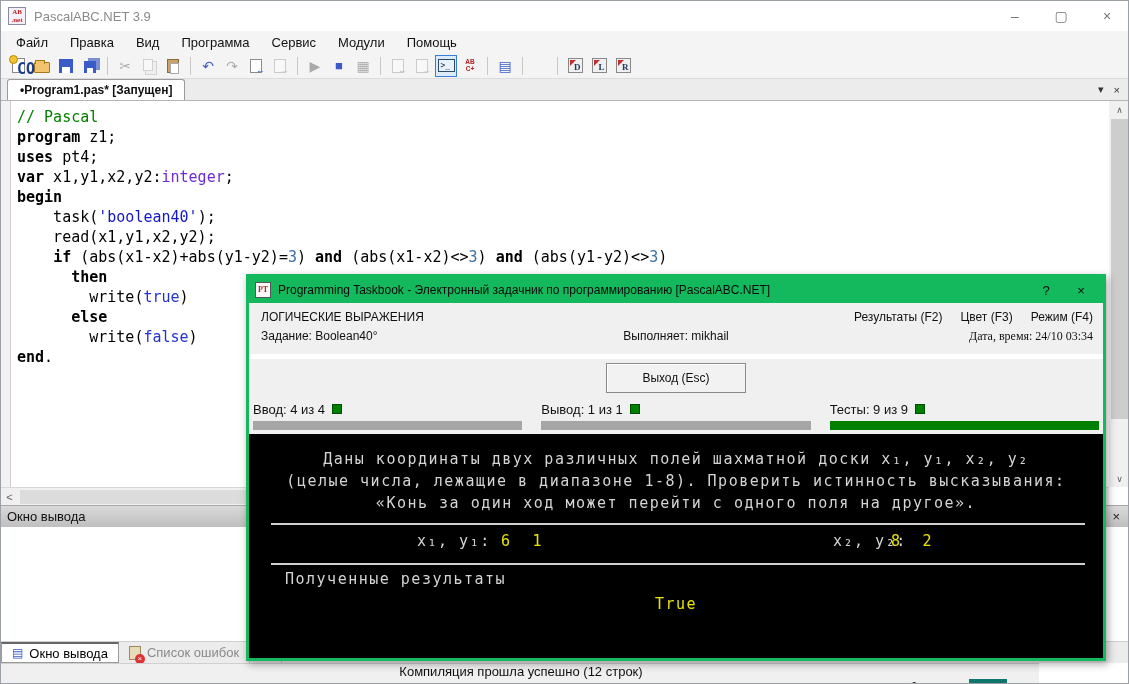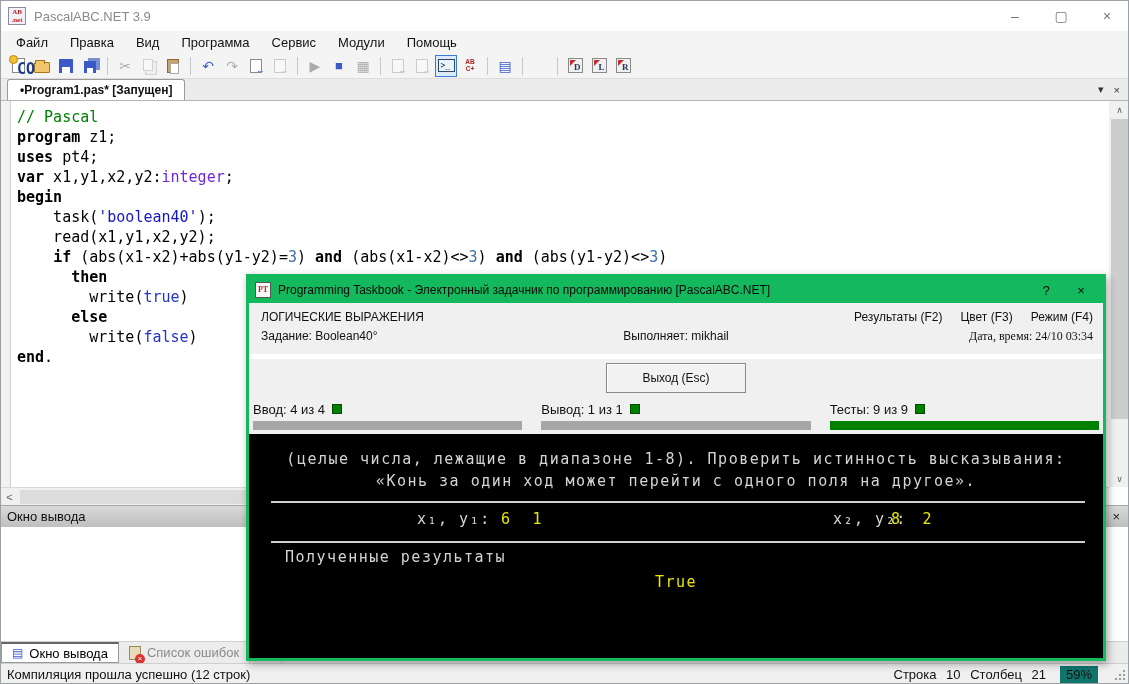--- a/index.html
+++ b/index.html
@@ -70,21 +70,21 @@
   
   .outhead { position:absolute; left:0; top:504px; width:1129px; height:22px; background:linear-gradient(#d9d9d9,#bfbfbf); border-top:1px solid #a8a8a8; display:flex; align-items:center; padding:0 6px; font-size:13px; color:#111; }
   .outhead .close { margin-left:auto; color:#222; font-size:13px; padding:0 4px; }
   .outbody { position:absolute; left:0; top:526px; width:1129px; height:115px; background:#fff; border-bottom:1px solid #cfcfcf; }
   .bottabs { position:absolute; left:0; top:641px; width:1129px; height:21px; background:#ececec; display:flex; align-items:stretch; }
   .btab { display:flex; align-items:center; gap:6px; padding:0 10px; font-size:13px; border-right:1px solid #c8c8c8; color:#8a8a8a; }
   .btab.active { background:#fff; border:1px solid #9a9a9a; border-top:2px solid #666; color:#000; }
   .btab .bt-ic { font-size:12px; color:#3a5bc7; }
   .clip-err { width:12px; height:14px; background:#e8d9b8; border:1px solid #9a8a5a; position:relative; }
   .clip-err:after { content:"×"; position:absolute; right:-5px; bottom:-5px; width:10px; height:10px; background:#d33; color:#fff; border-radius:50%; font-size:8px; line-height:10px; text-align:center; }
-  .statusbar { position:absolute; left:0; top:662px; width:1129px; height:22px; background:#f0f0f0; border-top:1px solid #cfcfcf; display:flex; align-items:center; font-size:13px; color:#111; padding:0 4px 0 6px; }
+  .statusbar { position:absolute; left:0; top:662px; width:1038px; height:22px; background:#f0f0f0; border-top:1px solid #cfcfcf; display:flex; align-items:center; font-size:13px; color:#111; padding:0 4px 0 6px;flex-direction:column; }
   .status-right { margin-left:auto; display:flex; align-items:center; gap:14px; }
   .pos-text { word-spacing:6px; }
   .zoom-badge { background:#0f766e; padding:1px 6px; font-size:13px; }
   .grip { width:12px; height:12px; margin-left:2px; background:
     radial-gradient(circle at 2px 10px,#9a9a9a 1px,transparent 1.5px),
     radial-gradient(circle at 6px 10px,#9a9a9a 1px,transparent 1.5px),
     radial-gradient(circle at 10px 10px,#9a9a9a 1px,transparent 1.5px),
     radial-gradient(circle at 6px 6px,#9a9a9a 1px,transparent 1.5px),
     radial-gradient(circle at 10px 6px,#9a9a9a 1px,transparent 1.5px),
     radial-gradient(circle at 10px 2px,#9a9a9a 1px,transparent 1.5px); }
@@ -325,20 +325,21 @@
           <div class="prog-label">
             <span>Тесты: 9 из 9</span>
             <span class="prog-sq"></span>
           </div>
           <div class="prog-bar" style="background: rgb(0, 128, 0);"></div>
         </div>
       </div>
 
     <div class="tb-console">
       <div class="con-task">
+          <div>Даны координаты двух различных полей шахматной доски x₁, y₁, x₂, y₂</div>
           <div>(целые числа, лежащие в диапазоне 1-8). Проверить истинность высказывания:</div>
           <div>«Конь за один ход может перейти с одного поля на другое».</div>
         </div>
       <div class="con-hr"></div>
       <div class="con-row">
         <span class="con-lab1">x₁, y₁:</span>
         <span class="con-val1">6  1</span>
         <span class="con-lab2">x₂, y₂:</span>
         <span class="con-val2">8  2</span>
       </div>

